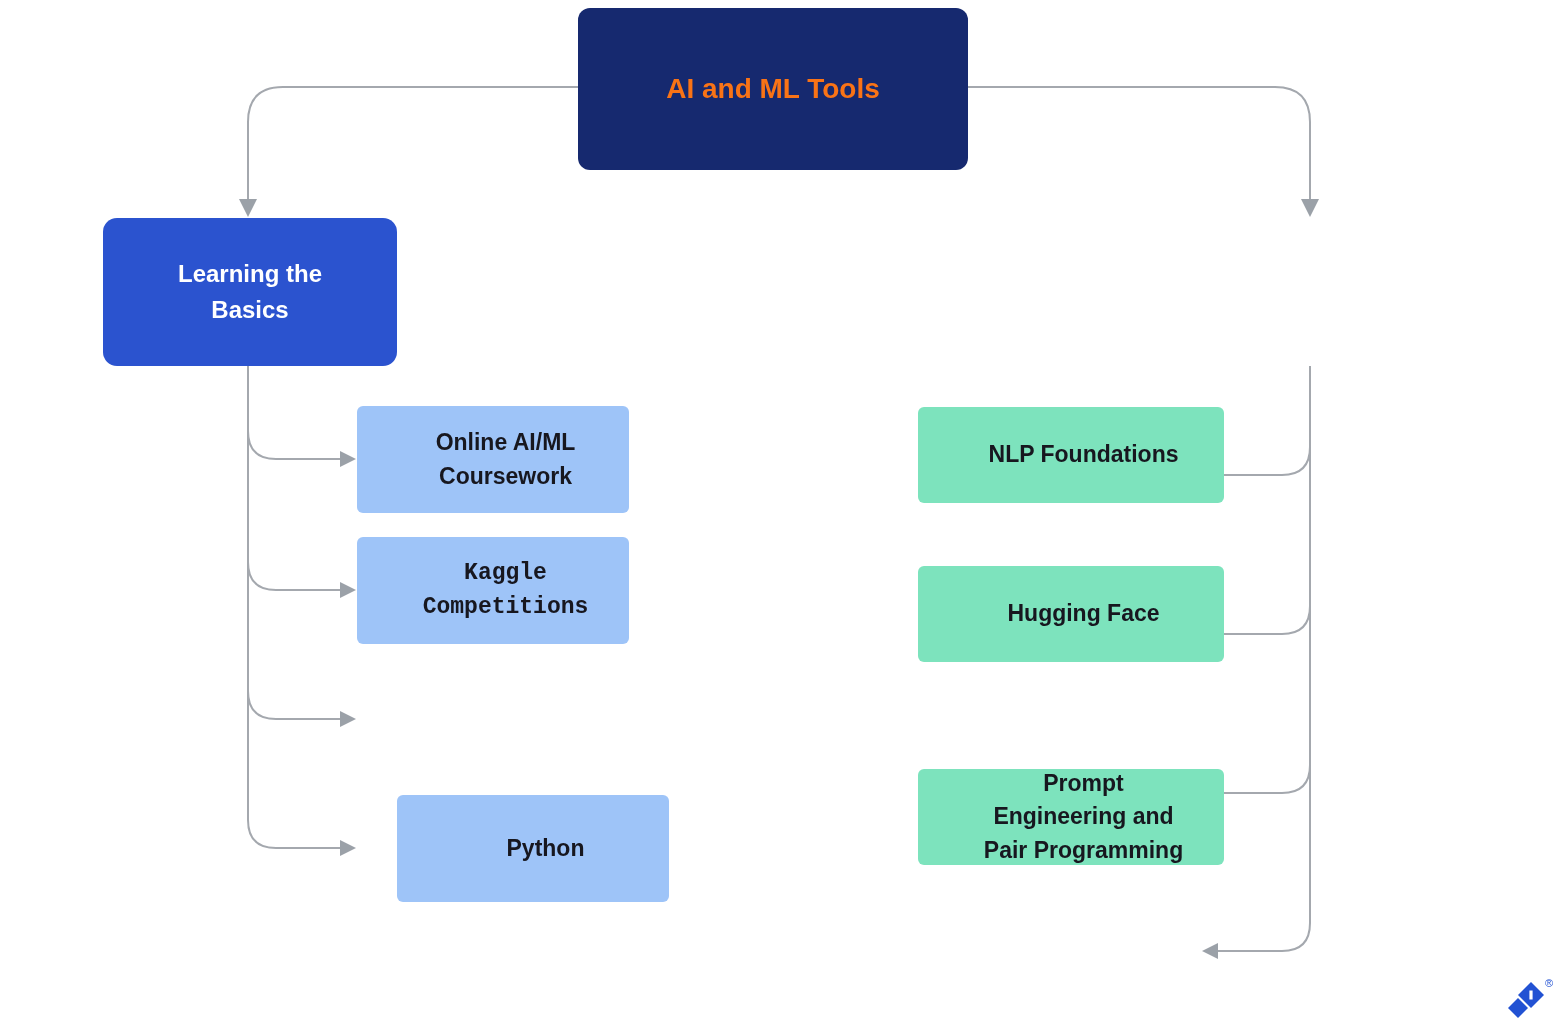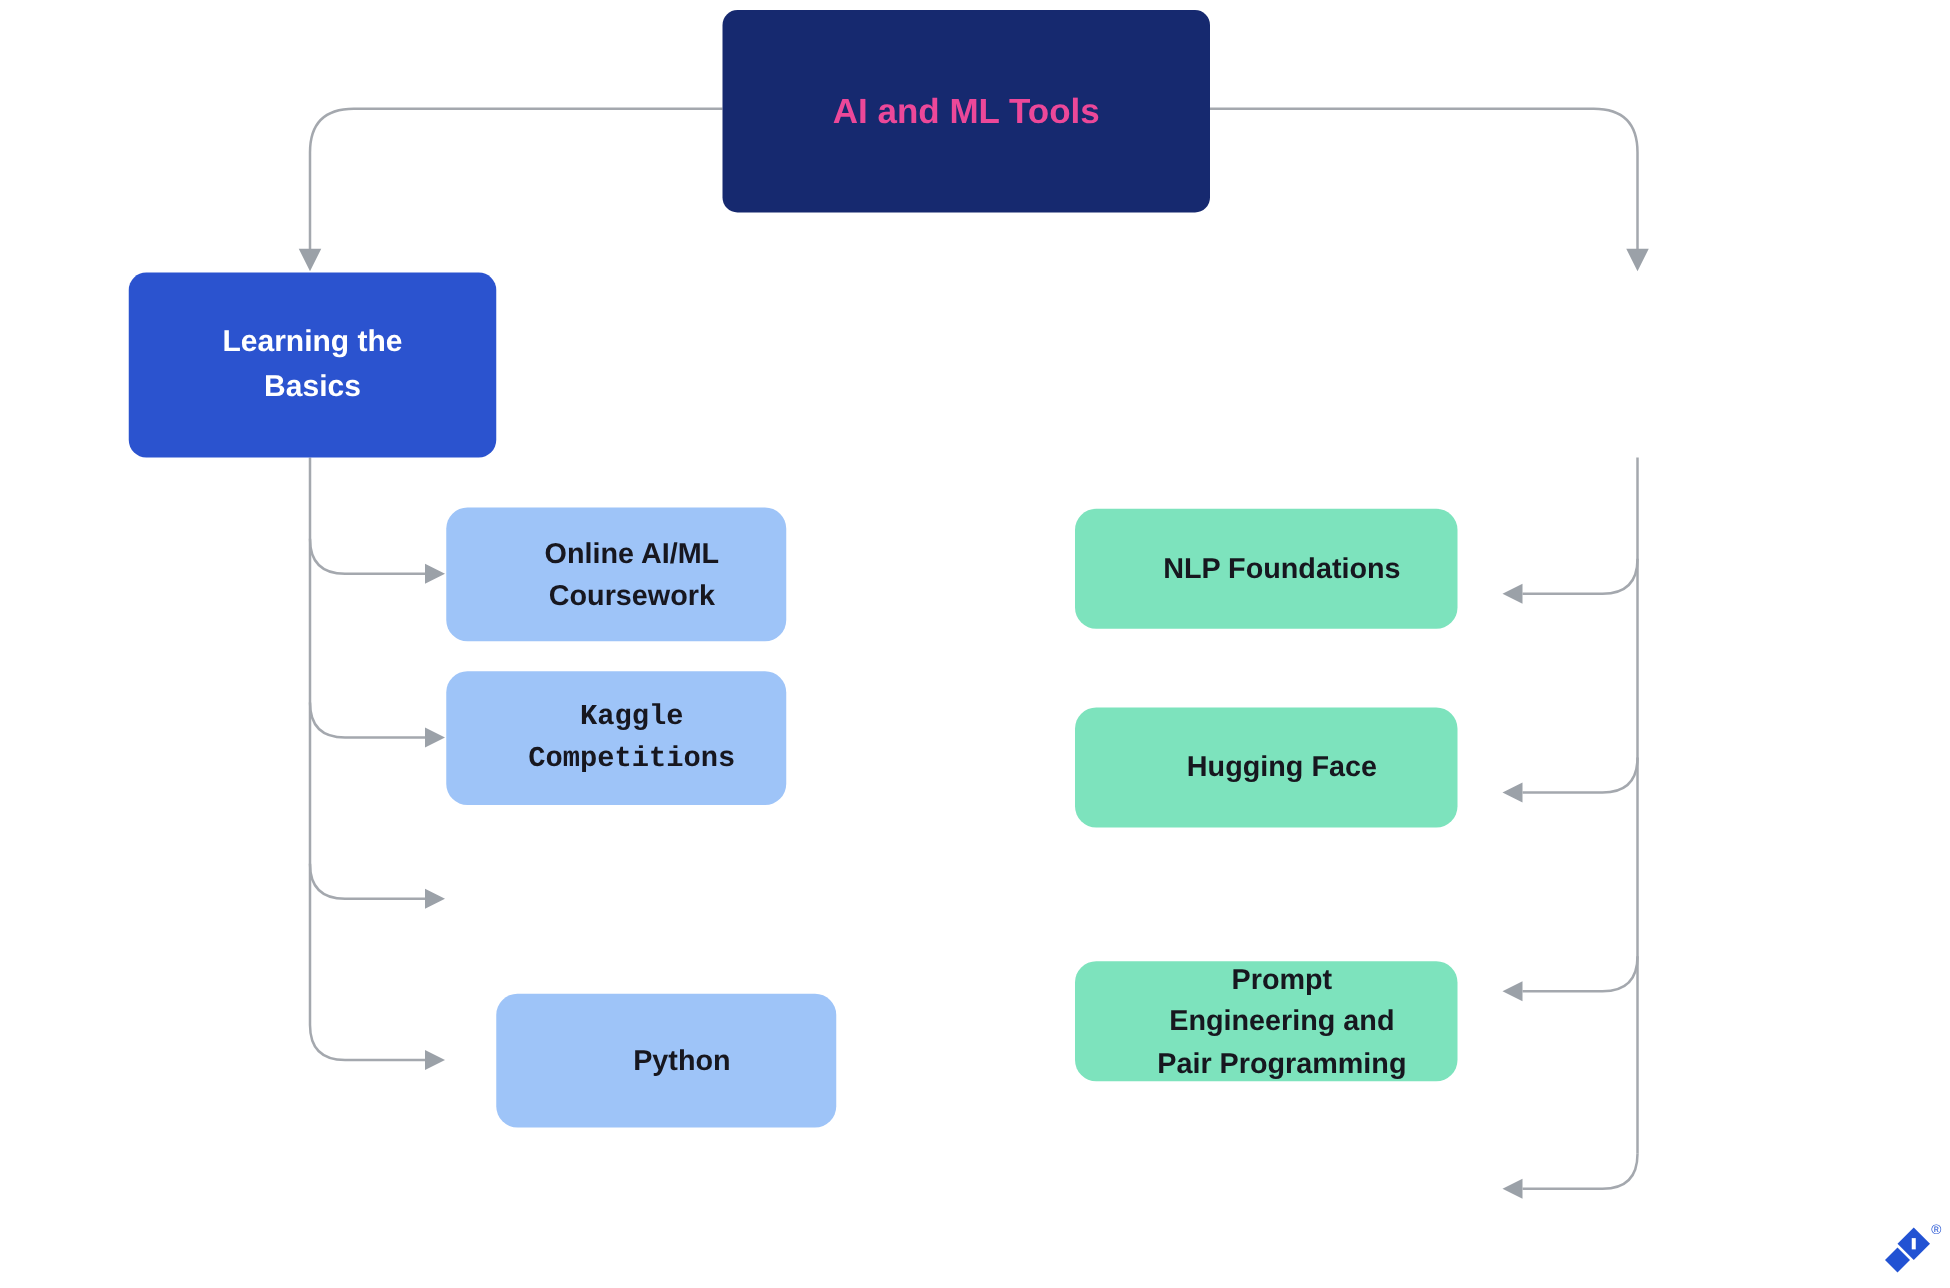--- a/index.html
+++ b/index.html
@@ -31,47 +31,47 @@
     box-sizing: border-box;
     font-weight: 700;
   }
   .node span {
     white-space: pre-line;
     display: block;
   }
   .root {
     left: 578px; top: 8px; width: 390px; height: 162px;
     background: var(--root-box, #16296f);
-    color: #ec4899;
+    color: #f97316;
     font-size: 28px;
     border-radius: 12px;
     line-height: 1.4;
   }
   .branch {
     width: 294px; height: 148px;
     color: #ffffff;
     font-size: 24px;
     border-radius: 14px;
     line-height: 1.5;
   }
   .branch-left  { left: 103px;  top: 218px; background: var(--left-branch-box, #2b53cf); }
   .branch-right { left: 1163px; top: 218px; background: var(--right-branch-box, #0c9183); }
   .child {
     font-size: 23px;
     line-height: 1.45;
-    border-radius: 17px;
+    border-radius: 6px;
     color: var(--dark-text, #17171f);
     padding-left: 25px;
   }
   .child-blue {
     left: 357px; width: 272px; height: 107px;
     background: var(--left-child-box, #9ec4f8);
   }
   .child-green {
-    left: 860px; width: 306px; height: 96px;
+    left: 918px; width: 306px; height: 96px;
     background: var(--right-child-box, #7de3bd);
   }
   .cb-0 { top: 406px; }
   .cb-1 { top: 537px; font-family: Liberation Mono, monospace; }
   .cb-2 { top: 665px; }
   .cb-3 { top: 795px; margin-left: 40px; }
   .cg-0 { top: 407px; }
   .cg-1 { top: 566px; }
   .cg-2 { top: 725px; margin-top: 44px; }
   .cg-3 { top: 883px; }

